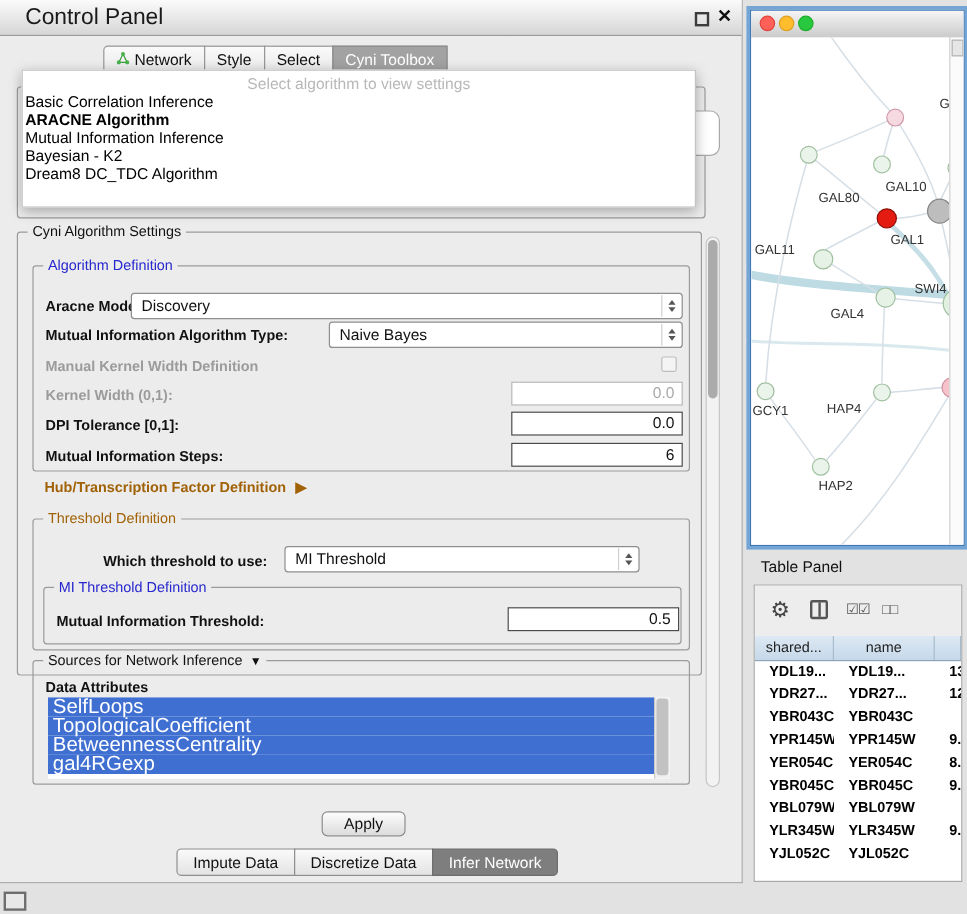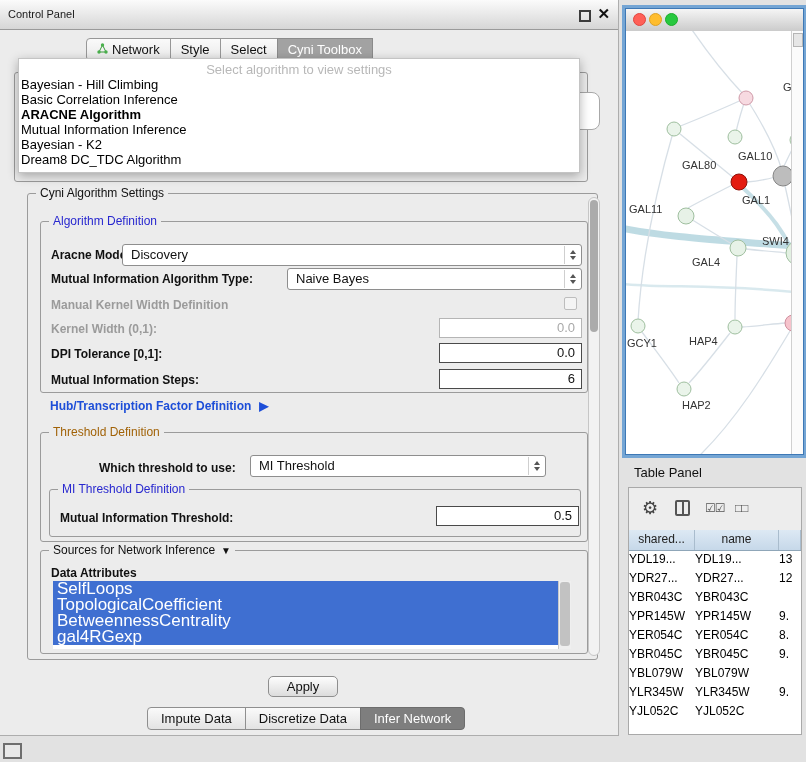--- a/index.html
+++ b/index.html
@@ -4,21 +4,21 @@
 <style>
   html,body{margin:0;padding:0;}
   body{font-family:"Liberation Sans",sans-serif;background:#d8d8d8;}
   .stage{position:relative;width:806px;height:762px;background:#e2e2e2;overflow:hidden;}
 
   
   .cp{position:absolute;left:0;top:0;width:619px;height:736px;background:#ececec;
       border-right:1px solid #adadad;border-bottom:1px solid #adadad;box-sizing:border-box;}
   .cp-title{position:relative;height:29px;background:linear-gradient(#fbfbfb,#d6d6d6);
       border-bottom:1px solid #9a9a9a;}
-  .cp-title-text{position:absolute;left:8px;top:0;line-height:29px;font-size:11px;color:#1a1a1a;}
+  .cp-title-text{position:absolute;left:21px;top:0;line-height:29px;font-size:19px;color:#1a1a1a;}
   .winbtn-float{position:absolute;right:27px;top:10px;width:8px;height:8px;border:2px solid #3c3c3c;background:transparent;}
   .winbtn-close{position:absolute;right:8px;top:4px;font-size:15px;font-weight:bold;color:#111;line-height:20px;}
 
   .cp-tabs{position:absolute;left:86px;top:38px;display:flex;font-size:13px;z-index:2;}
   .tab{display:flex;align-items:center;gap:4px;padding:0 10px;line-height:21px;height:21px;
       border:1px solid #979797;margin-left:-1px;background:linear-gradient(#fafafa,#e9e9e9);color:#111;white-space:nowrap;}
   .tab:first-child{border-radius:4px 0 0 4px;margin-left:0;}
   .tab:last-child{border-radius:0 4px 4px 0;margin-top:40px;}
   .tab.sel{background:#a2a2a2;color:#fff;border-color:#8a8a8a;}
 
@@ -49,21 +49,21 @@
       display:flex;flex-direction:column;align-items:center;justify-content:center;gap:2px;}
   .tri-up{width:0;height:0;border-left:3.5px solid transparent;border-right:3.5px solid transparent;border-bottom:4px solid #555;}
   .tri-dn{width:0;height:0;border-left:3.5px solid transparent;border-right:3.5px solid transparent;border-top:4px solid #555;}
 
   .chk{position:absolute;width:13px;height:13px;background:#f4f4f4;border:1px solid #bdbdbd;border-radius:2px;box-sizing:border-box;}
   .fld{position:absolute;height:20px;background:#fff;border:1px solid #b5b5b5;font-size:13px;line-height:18px;
       text-align:right;padding-right:6px;box-sizing:border-box;color:#111;}
   .fld.dark{border-color:#4a4a4a;}
   .fld.dis{color:#a9a9a9;}
 
-  .hubrow{position:absolute;font-size:12px;font-weight:bold;color:#1d4ed8;white-space:nowrap;text-align:right;}
+  .hubrow{position:absolute;font-size:12px;font-weight:bold;color:#a16207;white-space:nowrap;text-align:right;}
   .hub-arrow{font-size:12px;margin-left:8px;}
 
   .list{position:absolute;background:#fff;overflow:hidden;}
   .li{height:16px;line-height:16px;background:#3f6fd1;color:#fff;font-size:17px;padding-left:4px;white-space:nowrap;width:501px;}
   .list-sb{position:absolute;right:0;top:0;bottom:0;width:13px;background:#efefef;border-left:1px solid #c9c9c9;box-sizing:border-box;}
   .list-sb-thumb{position:absolute;left:1px;right:1px;top:1px;height:64px;background:#c2c2c2;border-radius:3px;}
 
   .cp-sb{position:absolute;left:588px;top:197px;width:12px;height:459px;background:#f2f2f2;border:1px solid #c6c6c6;border-radius:6px;box-sizing:border-box;}
   .cp-sb-thumb{position:absolute;left:1px;top:2px;width:8px;height:132px;background:#ababab;border-radius:4px;}
 
@@ -98,21 +98,21 @@
   .tbl-toolbar{position:absolute;left:0;top:0;right:0;height:42px;background:#ededed;border-bottom:1px solid #c9c9c9;}
   .ticon{position:absolute;top:9px;font-size:18px;color:#444;line-height:22px;}
   .cols-ico{position:absolute;left:46px;top:12px;width:15px;height:16px;border:2px solid #555;box-sizing:border-box;border-radius:2px;}
   .cols-ico i{position:absolute;left:5px;top:0;bottom:0;width:2px;background:#555;}
   .tpair{position:absolute;top:13px;font-size:12px;color:#555;letter-spacing:-1px;}
   .tbl-head{position:absolute;left:0;top:42px;right:0;height:20px;display:flex;
       background:linear-gradient(#dde9f4,#c6d8e9);border-bottom:1px solid #8fa6b8;font-size:12px;color:#222;}
   .th-c{line-height:19px;text-align:center;border-right:1px solid #a9bccd;box-sizing:border-box;overflow:hidden;white-space:nowrap;}
   .tbl-body{position:absolute;left:0;top:62px;right:0;bottom:0;overflow:hidden;}
   .tbl-row{display:flex;height:19px;font-size:12px;color:#000;}
-  .td-c{line-height:19px;padding-left:0;box-sizing:border-box;overflow:hidden;white-space:nowrap;}
+  .td-c{line-height:19px;padding-left:12px;box-sizing:border-box;overflow:hidden;white-space:nowrap;font-weight:bold;}
   .c1{width:66px;} .c2{width:84px;} .c3{flex:1;}
 
   .mini-icon{position:absolute;left:3px;top:743px;width:15px;height:12px;border:2px solid #6e6e6e;background:#e8e8e8;box-sizing:content-box;}
 </style>
 </head>
 <body>
 
 <div class="stage">
 
   <section class="cp">
@@ -147,29 +147,28 @@
       <div class="tab">
           <span>jActiveMNodules</span>
         </div>
     </div>
 
     <div class="frag-group"></div>
     <div class="frag-btn"></div>
 
     <div class="popup">
       <div class="popup-h">Select algorithm to view settings</div>
-      <div class="popup-i">Bayesian - Hill Climbing</div>
       <div class="popup-i">Basic Correlation Inference</div>
       <div class="popup-i bsel">ARACNE Algorithm</div>
       <div class="popup-i">Mutual Information Inference</div>
       <div class="popup-i">Bayesian - K2</div>
       <div class="popup-i">Dream8 DC_TDC Algorithm</div>
     </div>
 
-    <div class="groupbox" style="left:27px;top:193px;width:571px;height:467px;">
+    <div class="groupbox" style="left:14px;top:193px;width:571px;height:370px;">
       <span class="gtitle">Cyni Algorithm Settings</span>
 
       <div class="groupbox" style="left:12px;top:27px;width:548px;height:172px;">
         <span class="gtitle blue">Algorithm Definition</span>
 
         <span class="lbl" style="left:10px;top:23px;">Aracne Mode:</span>
         <div class="combo" style="left:81px;top:22px;width:460px;">
           <span class="combo-val">Discovery</span>
           <span class="stepper">
               <i class="tri-up"></i>

